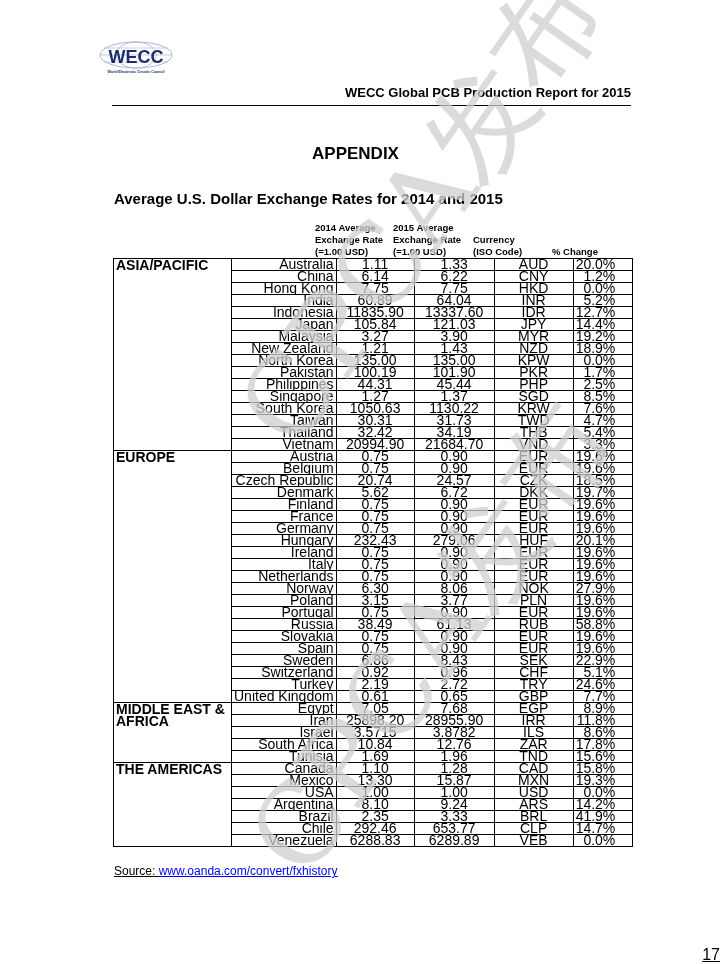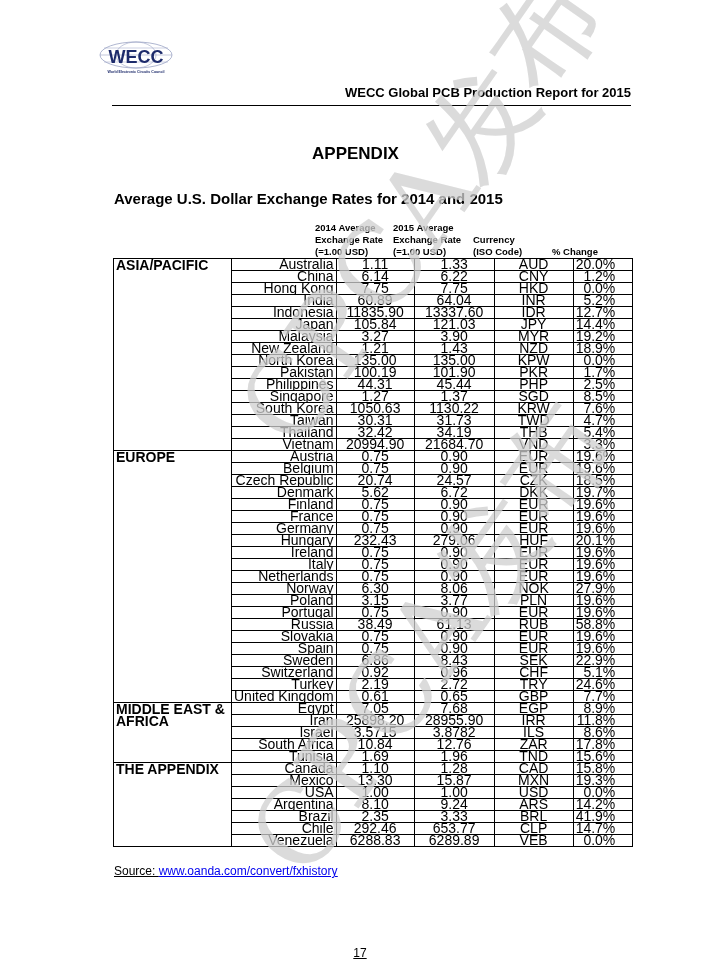--- a/index.html
+++ b/index.html
@@ -16,21 +16,21 @@
   table.fx { position: absolute; left: 113px; top: 258px; border-collapse: collapse; font-size: 14px; table-layout: fixed; }
   table.fx td { padding: 0 2px; height: 11px; line-height: 11px; border-left: 1px solid #000; border-right: 1px solid #000; border-top: 1px solid #000; border-bottom: 1px solid #000; white-space: nowrap; overflow: hidden; }
   table.fx td.region { font-weight: bold; vertical-align: top; border: 1px solid #000; border-left: 1.5px solid #000; padding-left: 2px; white-space: normal; line-height: 12px; }
   table.fx td.country { text-align: right; }
   table.fx td.num { text-align: center; }
   table.fx td.pct { text-align: right; padding-right: 17px; border-right: 1.5px solid #000; }
   table.fx tr.group-start td { border-top: 1.5px solid #000; }
   table.fx tr.group-end td { border-bottom: 1.5px solid #000; text-decoration: underline; }
   .source { position: absolute; left: 114px; top: 864px; font-size: 12px; text-decoration: underline; }
   .source a { color: #0000ee; text-decoration: underline; }
-  .page-num { position: absolute; left: 0; right: 0; top: 946px; text-align: center; font-size: 12px; text-decoration: underline; }
+  .page-num { position: absolute; left: 0; right: 0; top: 946px; text-align: right; font-size: 16px; text-decoration: underline; }
   .watermark { position: absolute; left: 0; top: 0; width: 720px; height: 964px; pointer-events: none; }
 </style>
 </head>
 <body>
 
 <div class="logo">
   <svg width="80" height="30" viewBox="0 0 80 30">
     <ellipse cx="40" cy="15" rx="36" ry="13" fill="none" stroke="#9aa3c4" stroke-width="0.8"></ellipse>
     <ellipse cx="40" cy="15" rx="20" ry="13" fill="none" stroke="#9aa3c4" stroke-width="0.6"></ellipse>
     <line x1="4" y1="15" x2="76" y2="15" stroke="#9aa3c4" stroke-width="0.6"></line>
@@ -368,21 +368,21 @@
         <td class="pct">17.8%</td>
       </tr>
       <tr class="group-end">
         <td class="country">Tunisia</td>
         <td class="num">1.69</td>
         <td class="num">1.96</td>
         <td class="num">TND</td>
         <td class="pct">15.6%</td>
       </tr>
       <tr class="group-start">
-        <td class="region" rowspan="7">THE APPENDIX</td>
+        <td class="region" rowspan="7">THE AMERICAS</td>
         <td class="country">Canada</td>
         <td class="num">1.10</td>
         <td class="num">1.28</td>
         <td class="num">CAD</td>
         <td class="pct">15.8%</td>
       </tr>
       <tr>
         <td class="country">Mexico</td>
         <td class="num">13.30</td>
         <td class="num">15.87</td>

